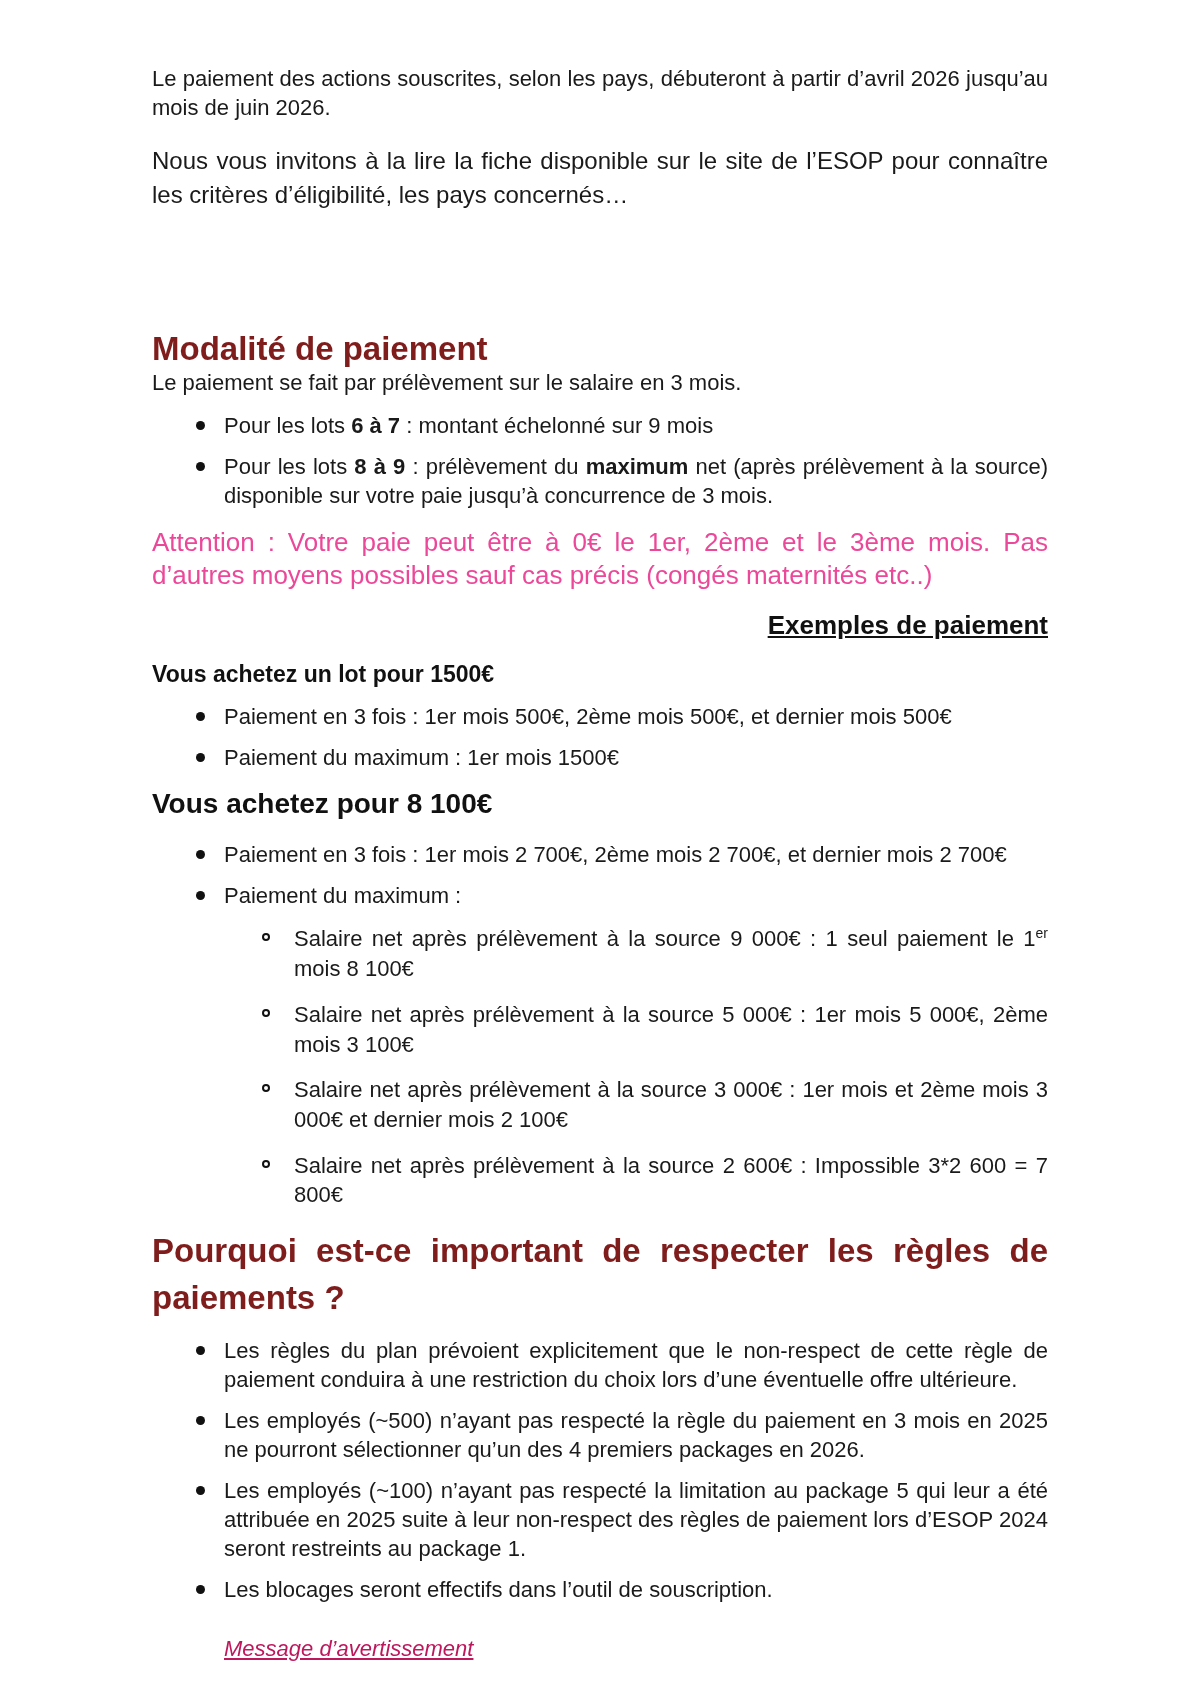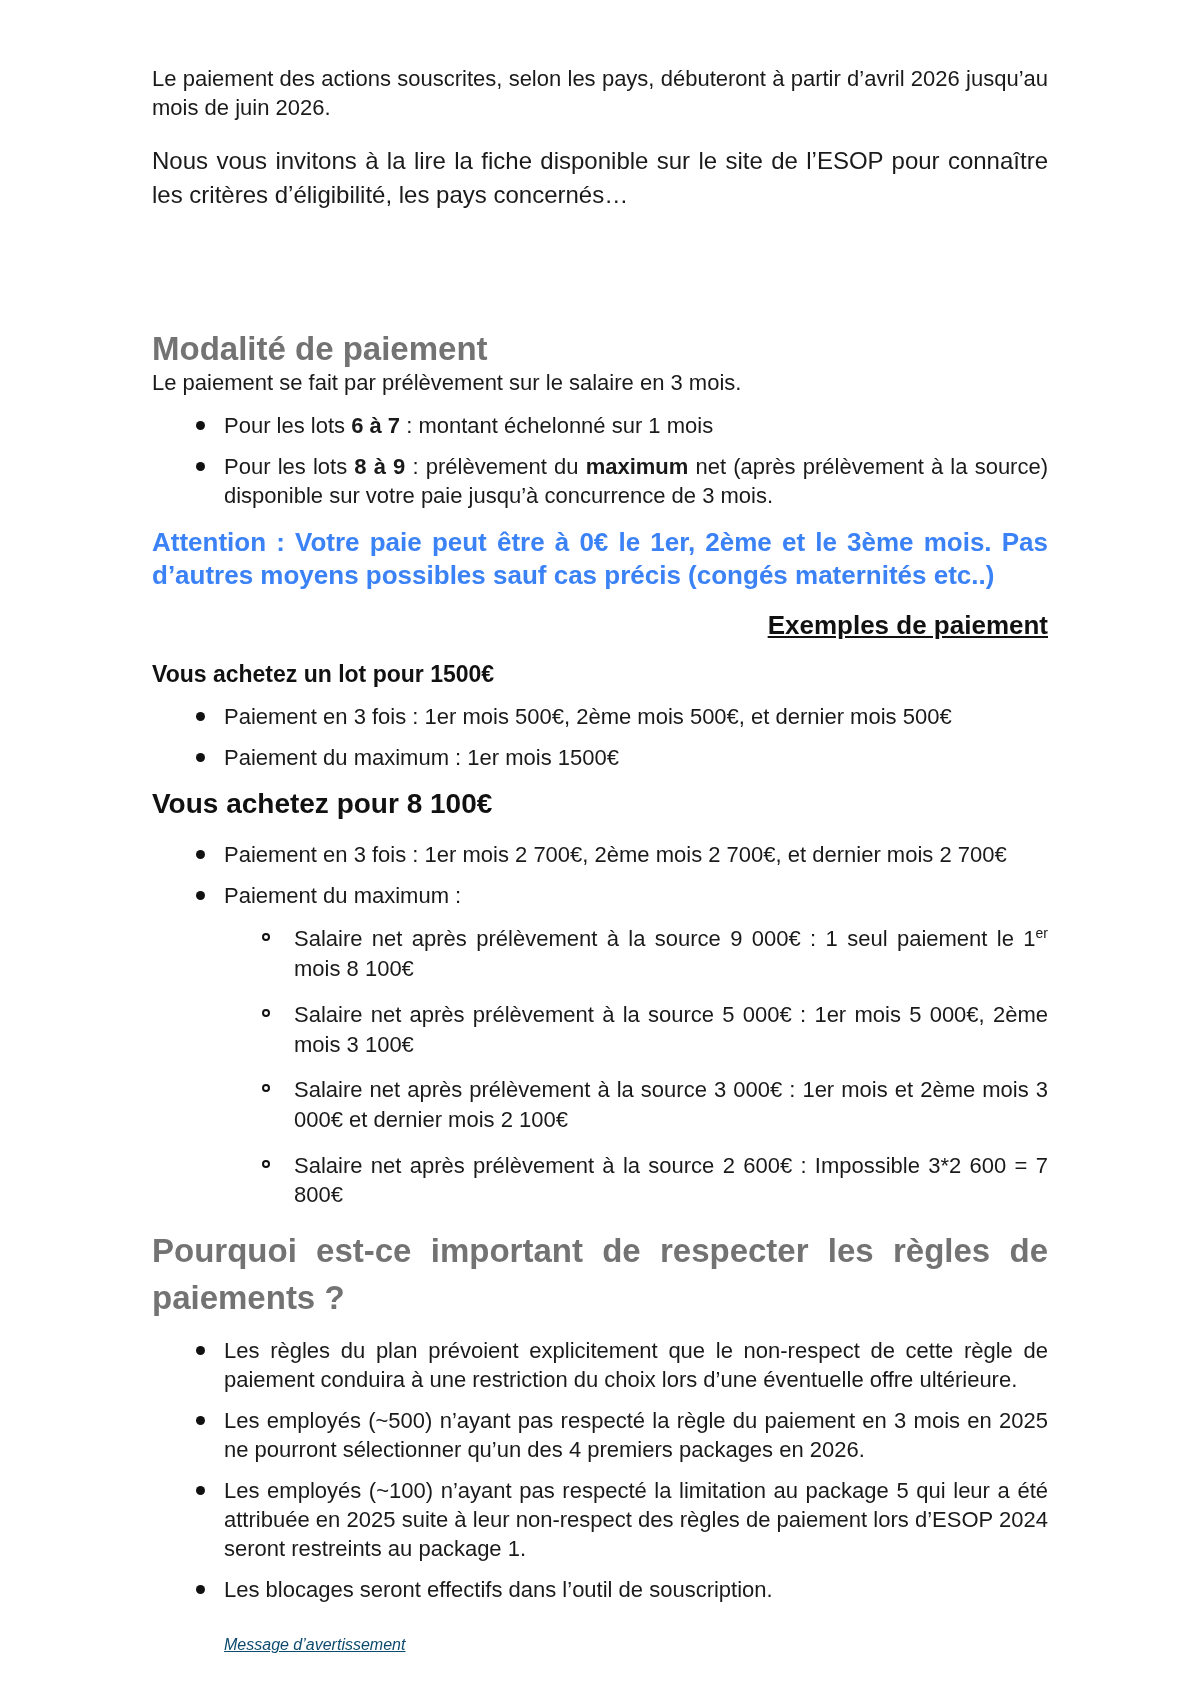--- a/index.html
+++ b/index.html
@@ -12,21 +12,21 @@
     padding:64px 66px 0 66px;
     overflow:hidden;
     font-family:"Liberation Sans", sans-serif;
     color:#1a1a1a;
   }
   p { margin:0; }
   .p-intro-1 { font-size:22px; line-height:1.32; text-align:justify; }
   .p-intro-2 { font-size:24px; line-height:1.42; text-align:justify; margin-top:22px; }
 
   .h-blue {
-    color:#737373;
+    color:#7f1d1d;
     font-size:33px;
     font-weight:bold;
     line-height:1.15;
     margin:0;
   }
   .h-modalite { margin-top:118px; }
   .h-why { margin-top:18px; line-height:1.42; text-align:justify; }
 
   .body-text { font-size:22px; line-height:1.32; text-align:justify; }
 
@@ -62,22 +62,22 @@
     position:absolute;
     left:110px; top:9px;
     width:8px; height:8px;
     border-radius:50%;
     background:transparent;
     border:2px solid #111111;
     box-sizing:border-box;
   }
 
   .warning-red {
-    color:#3b82f6;
-    font-weight:bold;
+    color:#ec4899;
+    font-weight:normal;
     font-size:26px;
     line-height:1.27;
     text-align:justify;
     margin-top:16px;
   }
   .h-examples {
     font-size:26px;
     font-weight:bold;
     text-decoration:underline;
     margin:18px 0 0 0;
@@ -88,41 +88,41 @@
   .h-ex2 { font-size:28px; font-weight:bold; margin:16px 0 0 0; color:#111111; }
 
   .why-list { margin-top:18px; }
   .why-list li { margin-bottom:18px; }
 
   sup.ord { font-size:14px; line-height:0; vertical-align:super; }
 
   a.warn-link {
     display:inline-block;
     margin:20px 0 12px 72px;
-    color:#0c4a6e;
+    color:#be185d;
     font-style:italic;
-    font-size:16px;
+    font-size:22px;
     text-decoration:underline;
     cursor:pointer;
   }
 </style>
 </head>
 <body>
 
 <div class="page">
 
   <p class="p-intro-1">Le paiement des actions souscrites, selon les pays, débuteront à partir d’avril 2026 jusqu’au mois de juin 2026.</p>
   <p class="p-intro-2">Nous vous invitons à la lire la fiche disponible sur le site de l’ESOP pour connaître les critères d’éligibilité, les pays concernés…</p>
 
   <h1 class="h-blue h-modalite">Modalité de paiement</h1>
 
   <p class="body-text">Le paiement se fait par prélèvement sur le salaire en 3 mois.</p>
 
   <ul class="blist">
-    <li><span>Pour les lots </span><b>6 à 7</b><span> : montant échelonné sur 1 mois</span></li>
+    <li><span>Pour les lots </span><b>6 à 7</b><span> : montant échelonné sur 9 mois</span></li>
     <li><span>Pour les lots </span><b>8 à 9</b><span> : prélèvement du </span><b>maximum</b><span> net (après prélèvement à la source) disponible sur votre paie jusqu’à concurrence de 3 mois.</span></li>
   </ul>
 
   <p class="warning-red">Attention : Votre paie peut être à 0€ le 1er, 2ème et le 3ème mois. Pas d’autres moyens possibles sauf cas précis (congés maternités etc..)</p>
 
   <h2 class="h-examples">Exemples de paiement</h2>
 
   <h3 class="h-ex1">Vous achetez un lot pour 1500€</h3>
   <ul class="blist">
     <li>Paiement en 3 fois : 1er mois 500€, 2ème mois 500€, et dernier mois 500€</li>

